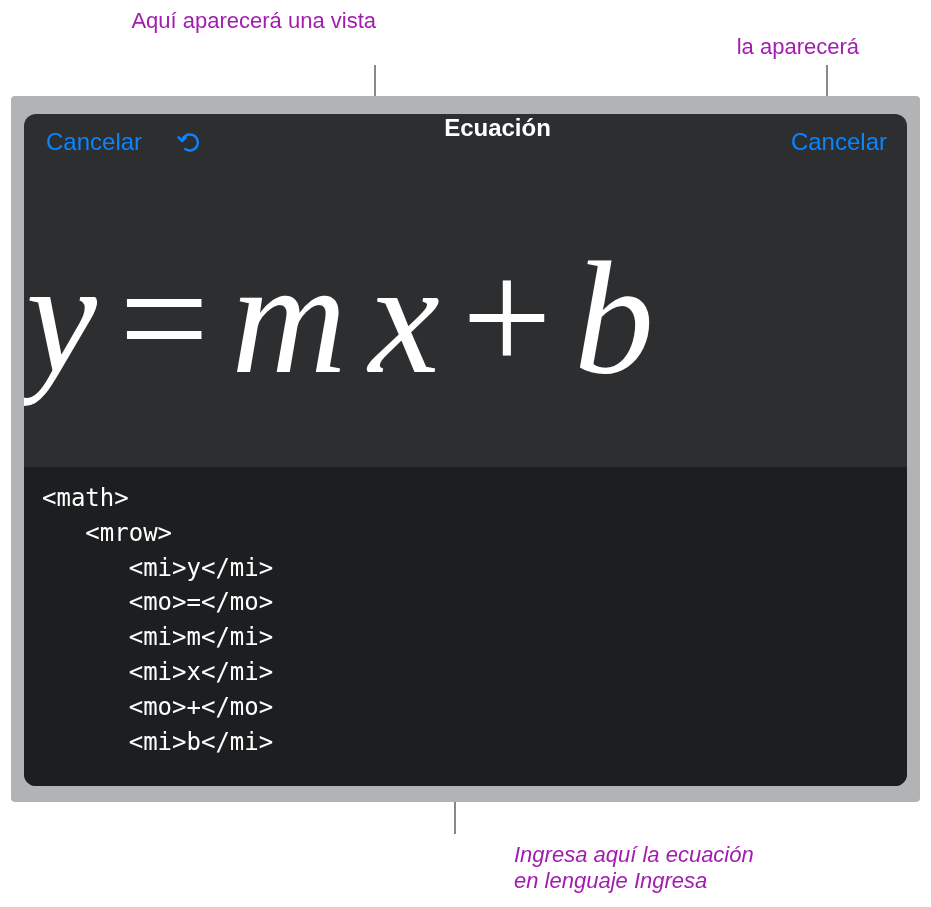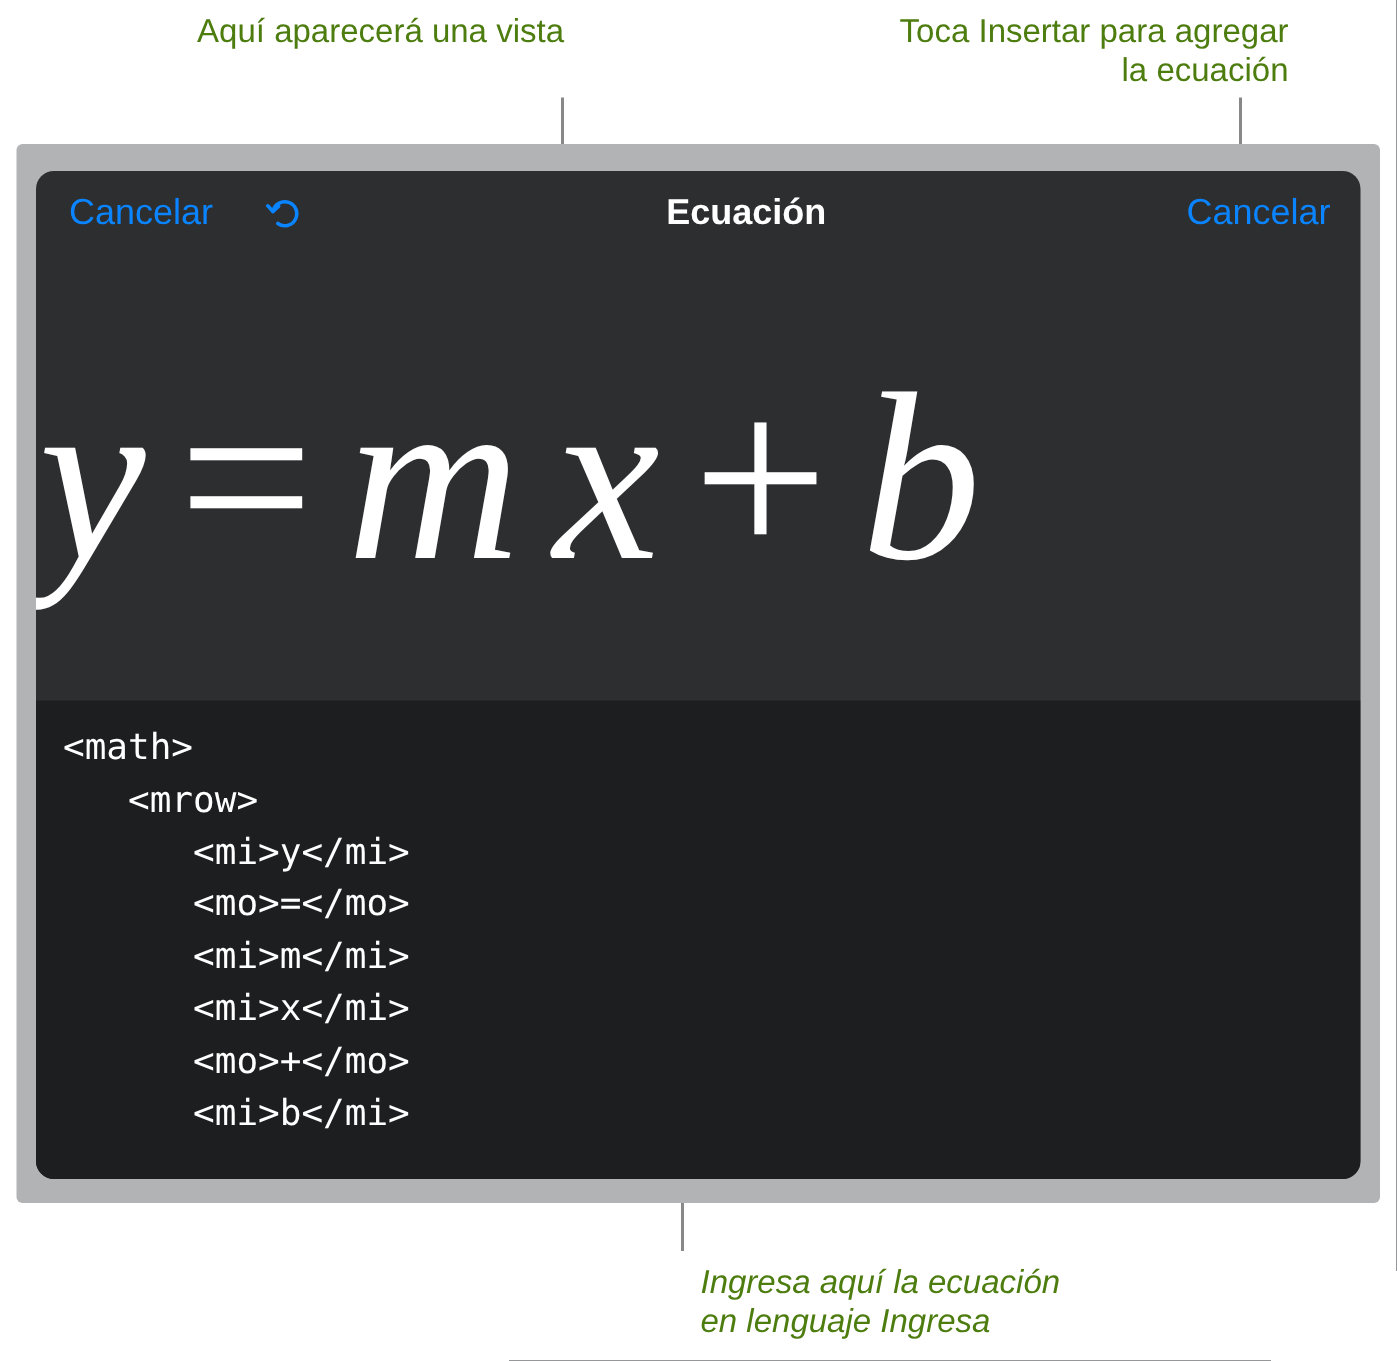--- a/index.html
+++ b/index.html
@@ -8,24 +8,25 @@
       height: 907px;
       background: #ffffff;
       font-family: -apple-system, "Helvetica Neue", Helvetica, Arial, sans-serif;
       position: relative;
       overflow: hidden;
     }
 
     
     .callout {
       position: absolute;
-      color: #4d7c0f;
+      color: #a21caf;
       font-size: 22px;
       line-height: 1.2;
       text-align: right;
+      margin-left: 47px;
     }
     .callout.left { right: 555px; top: 8px; }
     .callout.right { right: 72px; top: 8px; text-align: right; }
     .callout.bottom {
       left: 467px;
       top: 842px;
       text-align: left;
       font-style: italic;
     }
 
@@ -55,21 +56,20 @@
       background: #2c2e30;
       border-radius: 12px;
       display: flex;
       flex-direction: column;
       overflow: hidden;
     }
 
     .titlebar {
       height: 56px;
       display: flex;
-      align-items: center;
       justify-content: space-between;
       padding: 0 20px 0 22px;
       flex: 0 0 auto;
     }
     .titlebar-left {
       display: flex;
       align-items: center;
       gap: 34px;
     }
     .btn-text {
@@ -124,22 +124,22 @@
       white-space: pre;
     }
   </style>
 </head>
 <body>
 
 <div class="callout left">
   <span>Aquí aparecerá una vista</span><br>
 </div>
 <div class="callout right">
-  <span>Toca Insertar para agregar</span><br>
-  <span>la ecuación</span>
+  <br>
+  <span>la aparecerá</span>
 </div>
 <div class="callout bottom">
   <span>Ingresa aquí la ecuación</span><br>
   <span>en lenguaje Ingresa</span>
 </div>
 
 <div class="leader l1"></div>
 <div class="leader l2"></div>
 <div class="leader l3"></div>
 

